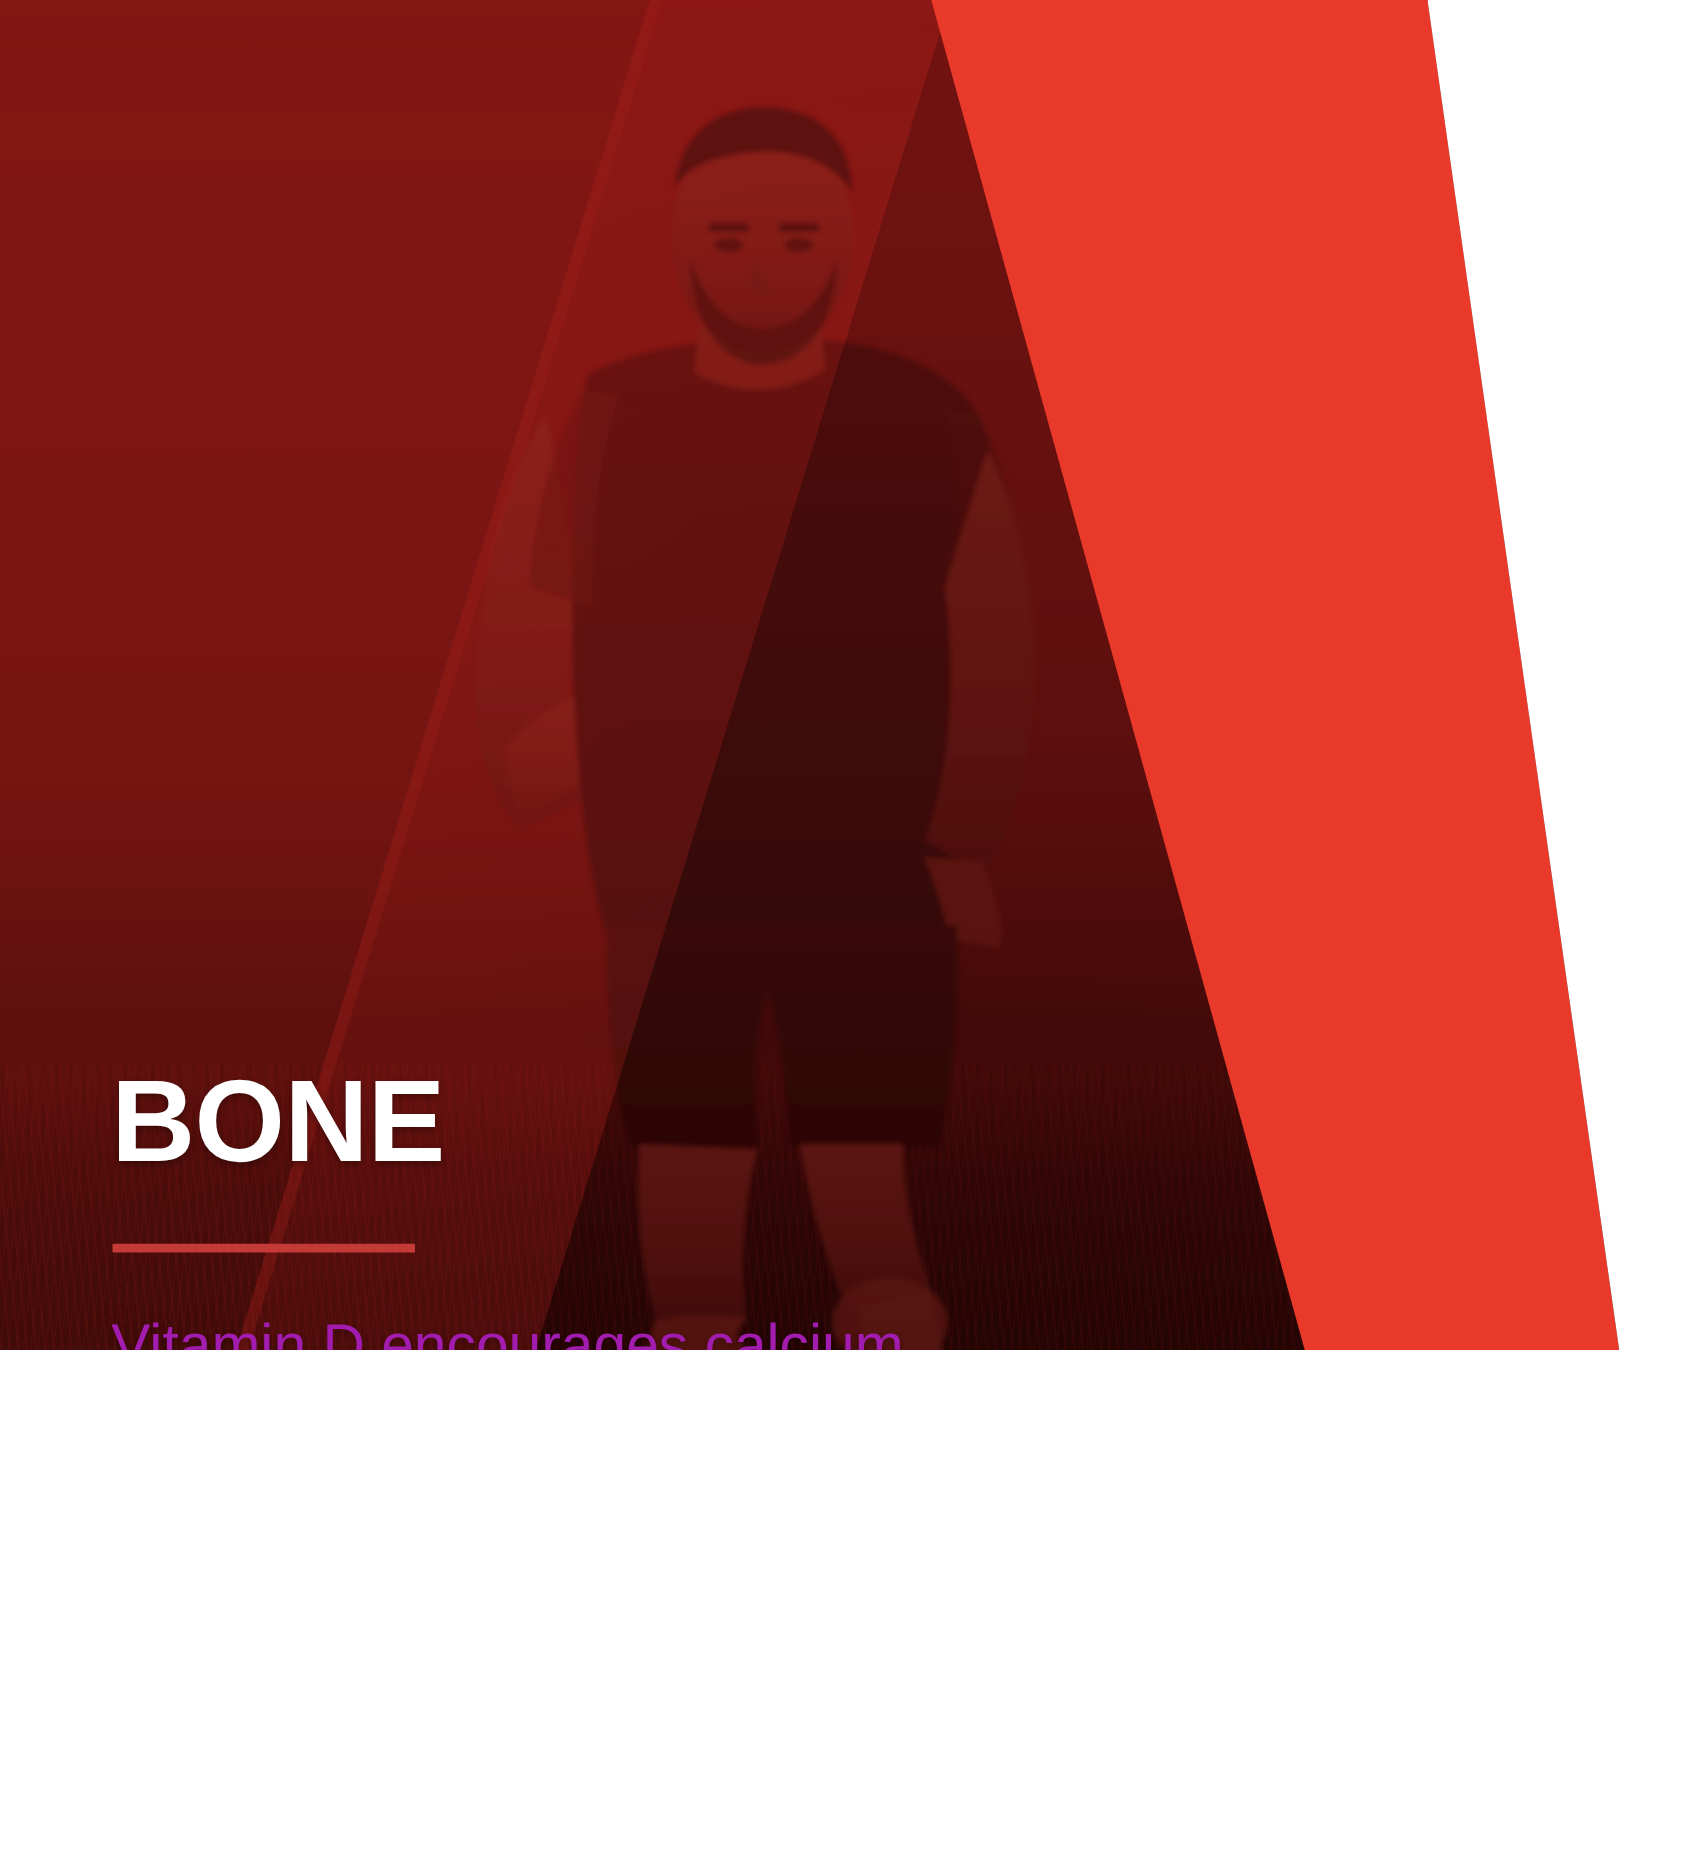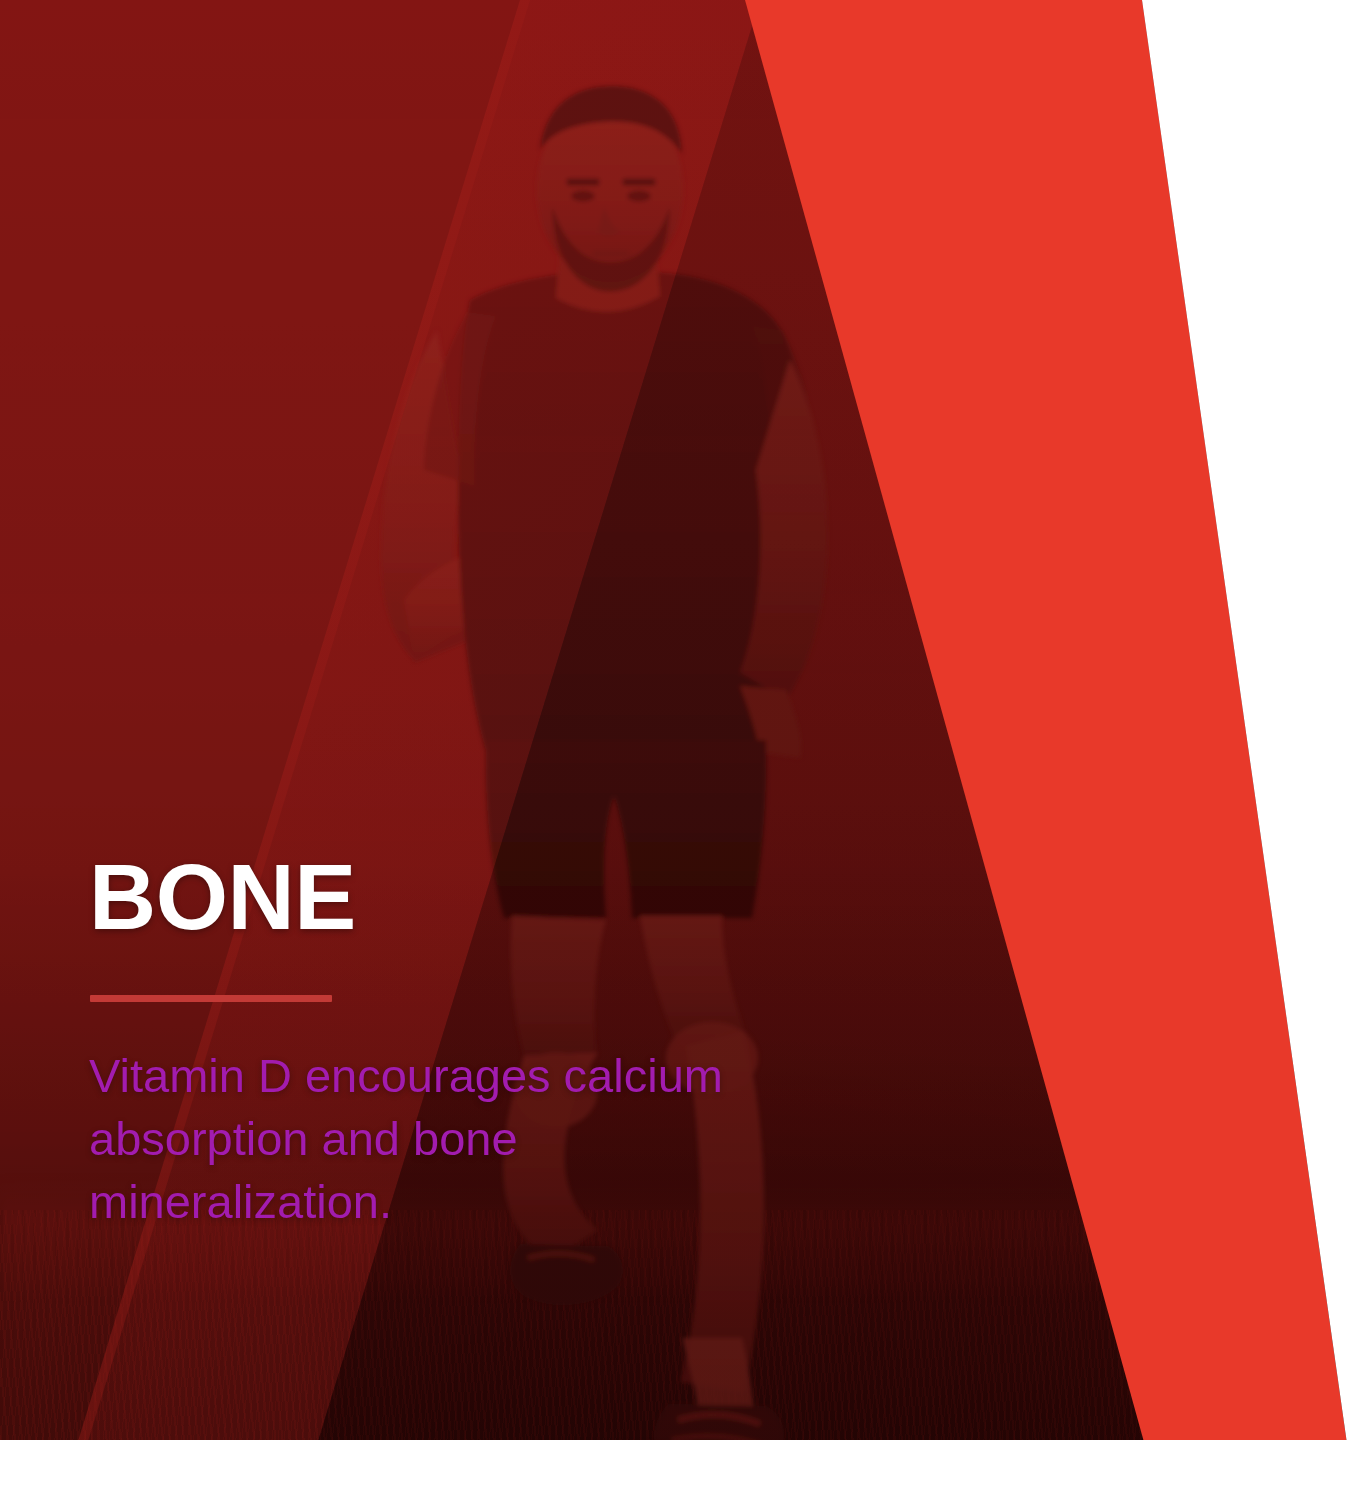--- a/index.html
+++ b/index.html
@@ -1,21 +1,21 @@
 <!DOCTYPE html>
 <html><head>
 <meta charset="utf-8">
 <style>
   html,body{margin:0;padding:0;background:#fff;}
   body{font-family:"Liberation Sans",sans-serif;}
 
   .poster{
     position:relative;
     width:1361px;
-    height:1440px;
+    height:1080px;
     overflow:hidden;
     background:#ffffff;
   }
 
   
   .photo-base{
     position:absolute; inset:0;
     background:
       
       radial-gradient(120% 70% at 50% 115%, rgba(0,0,0,.55) 0%, rgba(0,0,0,0) 62%),

